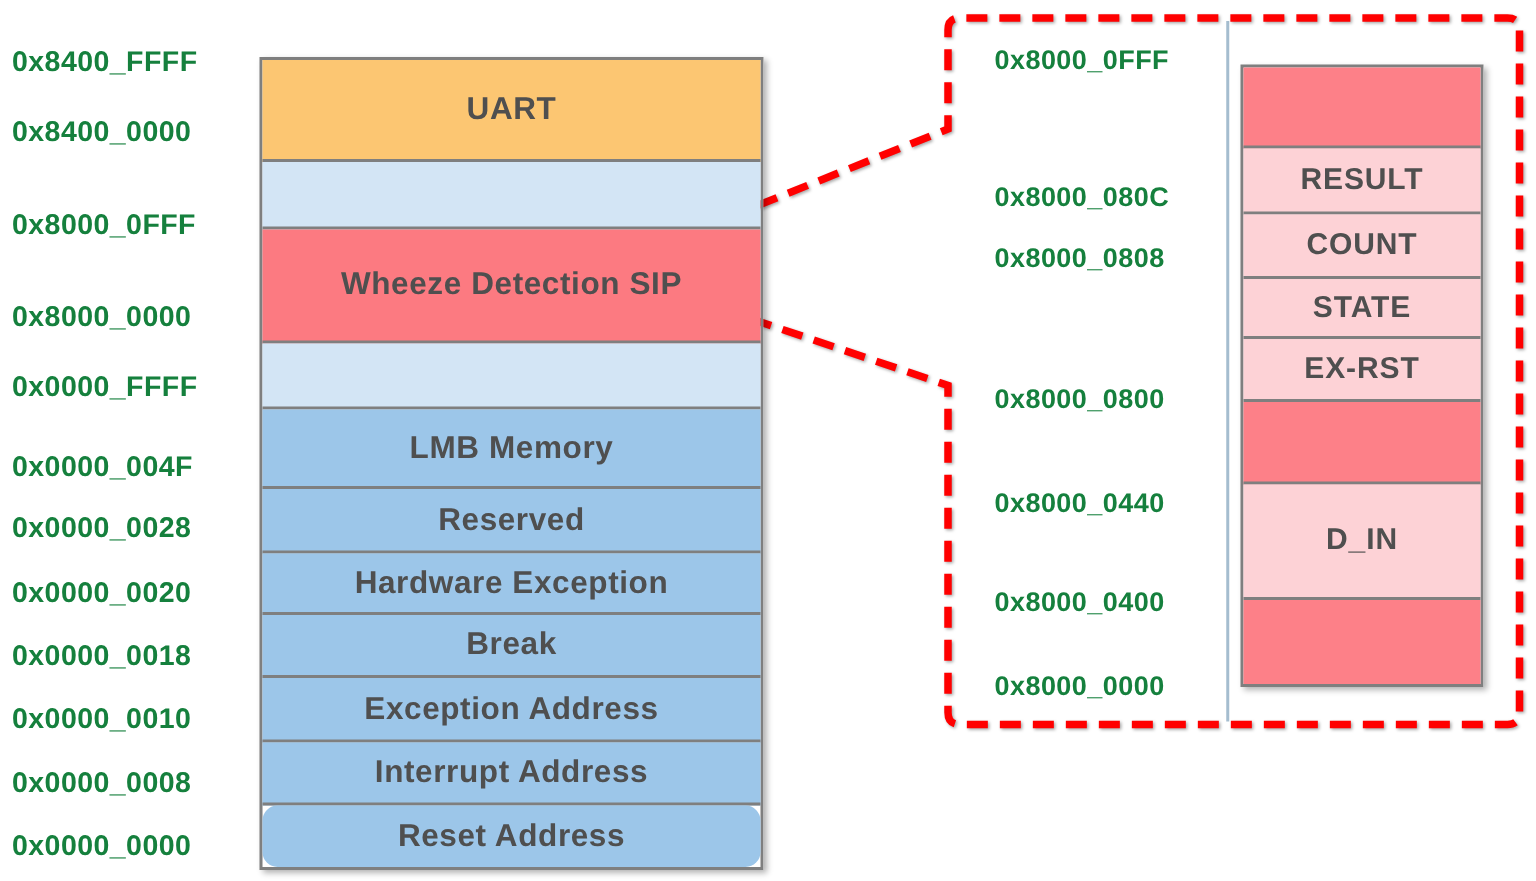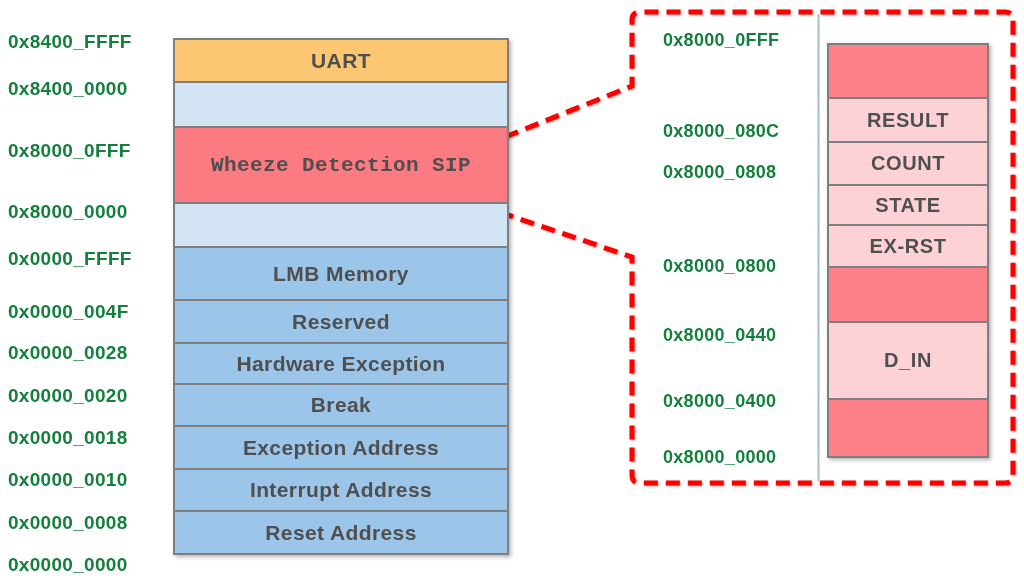--- a/index.html
+++ b/index.html
@@ -44,28 +44,28 @@
     border:2px solid #7F7F7F;
     box-shadow:2px 2px 4px rgba(0,0,0,0.3);
   }
   .mrow{
     box-sizing:border-box;
     display:flex;align-items:center;justify-content:center;
     border-bottom:2px solid #7F7F7F;
     font-weight:700;font-size:21px;color:#4F4F4F;
     letter-spacing:0.4px;
   }
-  .mrow:last-child{border-bottom:none;}
-  .lrow0{height:43px}.lrow1{height:45px}.lrow2{height:76px}.lrow3{height:44px}
+  .mrow:last-child{border-bottom:none;border-radius:10px;}
+  .lrow0{height:68px}.lrow1{height:45px}.lrow2{height:76px}.lrow3{height:44px}
   .lrow4{height:53px}.lrow5{height:43px}.lrow6{height:41px}.lrow7{height:42px}
   .lrow8{height:42px}.lrow9{height:43px}.lrow10{height:41px}
 
   .c-uart{background:#FCC672;}
   .c-empty{background:#D3E5F5;}
-  .c-sip{background:#FC7A81;font-family:Liberation Mono, monospace;}
+  .c-sip{background:#FC7A81;}
   .c-mem{background:#9CC6E9;}
 
   
   .right-map{
     position:absolute;left:827px;top:43px;width:158px;
     border:2px solid #7F7F7F;
     box-shadow:2px 2px 4px rgba(0,0,0,0.3);
   }
   .rrow{
     box-sizing:border-box;

